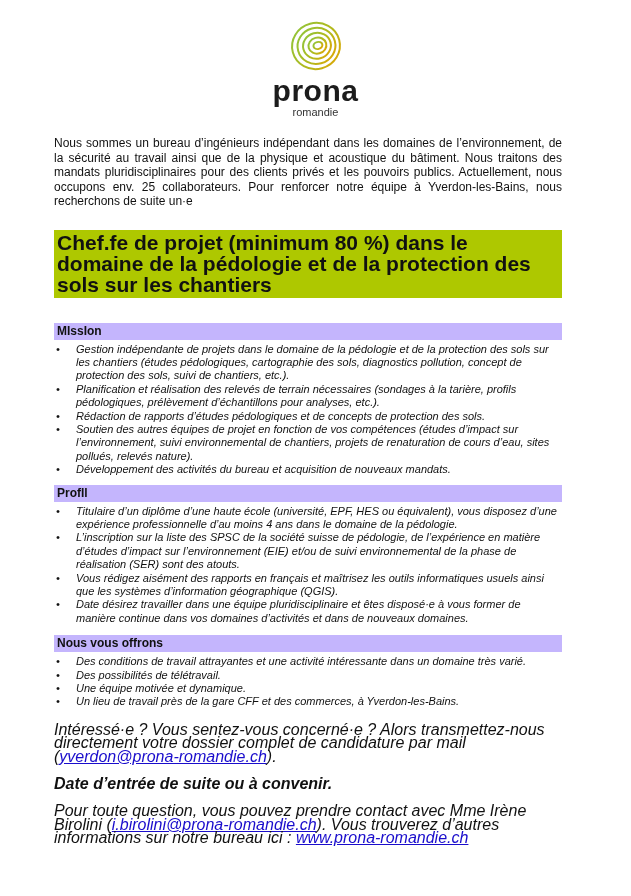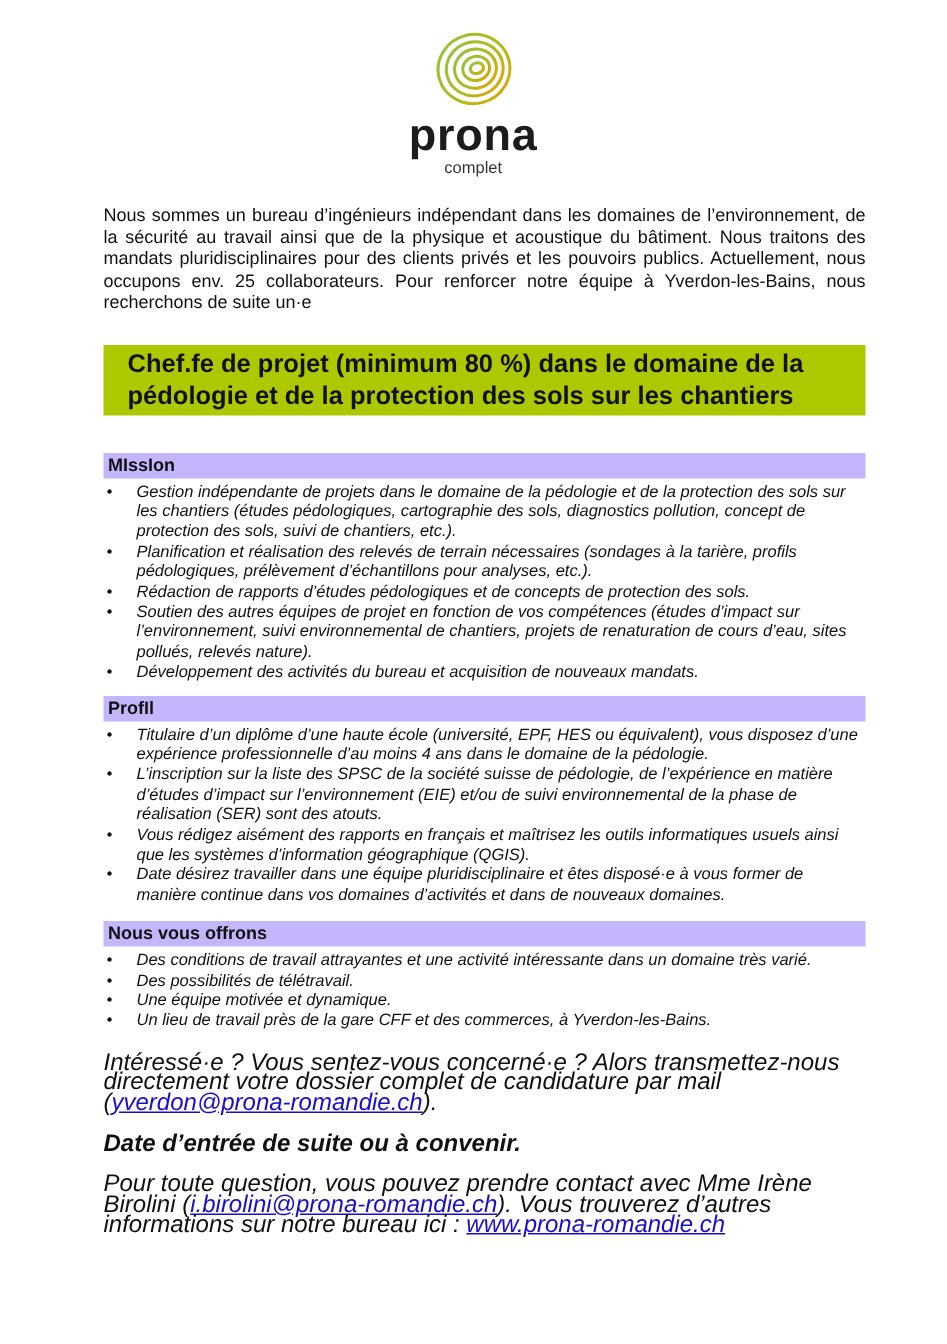--- a/index.html
+++ b/index.html
@@ -2,24 +2,24 @@
 <html><head>
 <meta charset="utf-8">
 <style>
   html, body { margin: 0; padding: 0; background: #ffffff; }
   body { width: 631px; height: 896px; position: relative; overflow: hidden;
          font-family: "Liberation Sans", sans-serif; color: #111; }
   .logo { position: absolute; left: 0; top: 18px; width: 631px; text-align: center; }
   .logo svg { display: block; margin: 0 auto; }
   .logo-name { font-size: 30px; font-weight: bold; color: #1c1c1c; line-height: 30px; margin-top: 2px; letter-spacing: 0.5px; }
   .logo-sub { font-size: 11px; color: #333; line-height: 13px; }
-  .content { position: absolute; left: 69px; width: 508px; top: 136px; }
+  .content { position: absolute; left: 54px; width: 508px; top: 136px; }
   .intro { font-size: 12px; line-height: 14.5px; text-align: justify; margin: 0; }
-  .job-title { background: #aec800; font-size: 17px; font-weight: bold; line-height: 21px;
-               padding: 2px 4px 3px 16px; margin-top: 21px; color: #111; }
+  .job-title { background: #aec800; font-size: 21px; font-weight: bold; line-height: 21px;
+               padding: 2px 4px 3px 3px; margin-top: 21px; color: #111; }
   .section-header { background: #c4b5fd; font-size: 12px; font-weight: bold; line-height: 15px;
                     padding: 1px 3px; color: #111; }
   ul { margin: 3px 0 0 0; padding: 0; list-style: none; font-style: italic; }
   li { position: relative; padding-left: 22px; font-size: 11px; line-height: 13.4px; }
   li::before { content: "\2022"; position: absolute; left: 2px; top: 0; font-size: 11px; }
   .sec-mission { margin-top: 25px; }
   .sec-profil { margin-top: 8px; }
   .sec-offer { margin-top: 10px; }
   .para { font-size: 16px; line-height: 13.4px; margin: 0; font-style: italic; }
   .apply { margin-top: 14px; }
@@ -41,21 +41,21 @@
     </defs>
     <g fill="none" stroke="url(#lg)" stroke-width="2">
       <ellipse cx="28" cy="28" rx="24" ry="23" transform="rotate(-15 28 28)"></ellipse>
       <ellipse cx="28.5" cy="28" rx="19" ry="18" transform="rotate(-15 28 28)"></ellipse>
       <ellipse cx="29" cy="28" rx="14" ry="13" transform="rotate(-15 28 28)"></ellipse>
       <ellipse cx="29.5" cy="28" rx="9" ry="8" transform="rotate(-15 28 28)"></ellipse>
       <ellipse cx="30" cy="28" rx="4.5" ry="3.5" transform="rotate(-15 28 28)"></ellipse>
     </g>
   </svg>
   <div class="logo-name">prona</div>
-  <div class="logo-sub">complet</div>
+  <div class="logo-sub">romandie</div>
 </div>
 
 <div class="content">
   <p class="intro">Nous sommes un bureau d’ingénieurs indépendant dans les domaines de l’environnement, de la sécurité au travail ainsi que de la physique et acoustique du bâtiment. Nous traitons des mandats pluridisciplinaires pour des clients privés et les pouvoirs publics. Actuellement, nous occupons env. 25 collaborateurs. Pour renforcer notre équipe à Yverdon-les-Bains, nous recherchons de suite un·e</p>
 
   <div class="job-title">Chef.fe de projet (minimum 80 %) dans le domaine de la pédologie et de la protection des sols sur les chantiers</div>
 
   <div class="section sec-mission">
     <div class="section-header">MIssIon</div>
     <ul>

